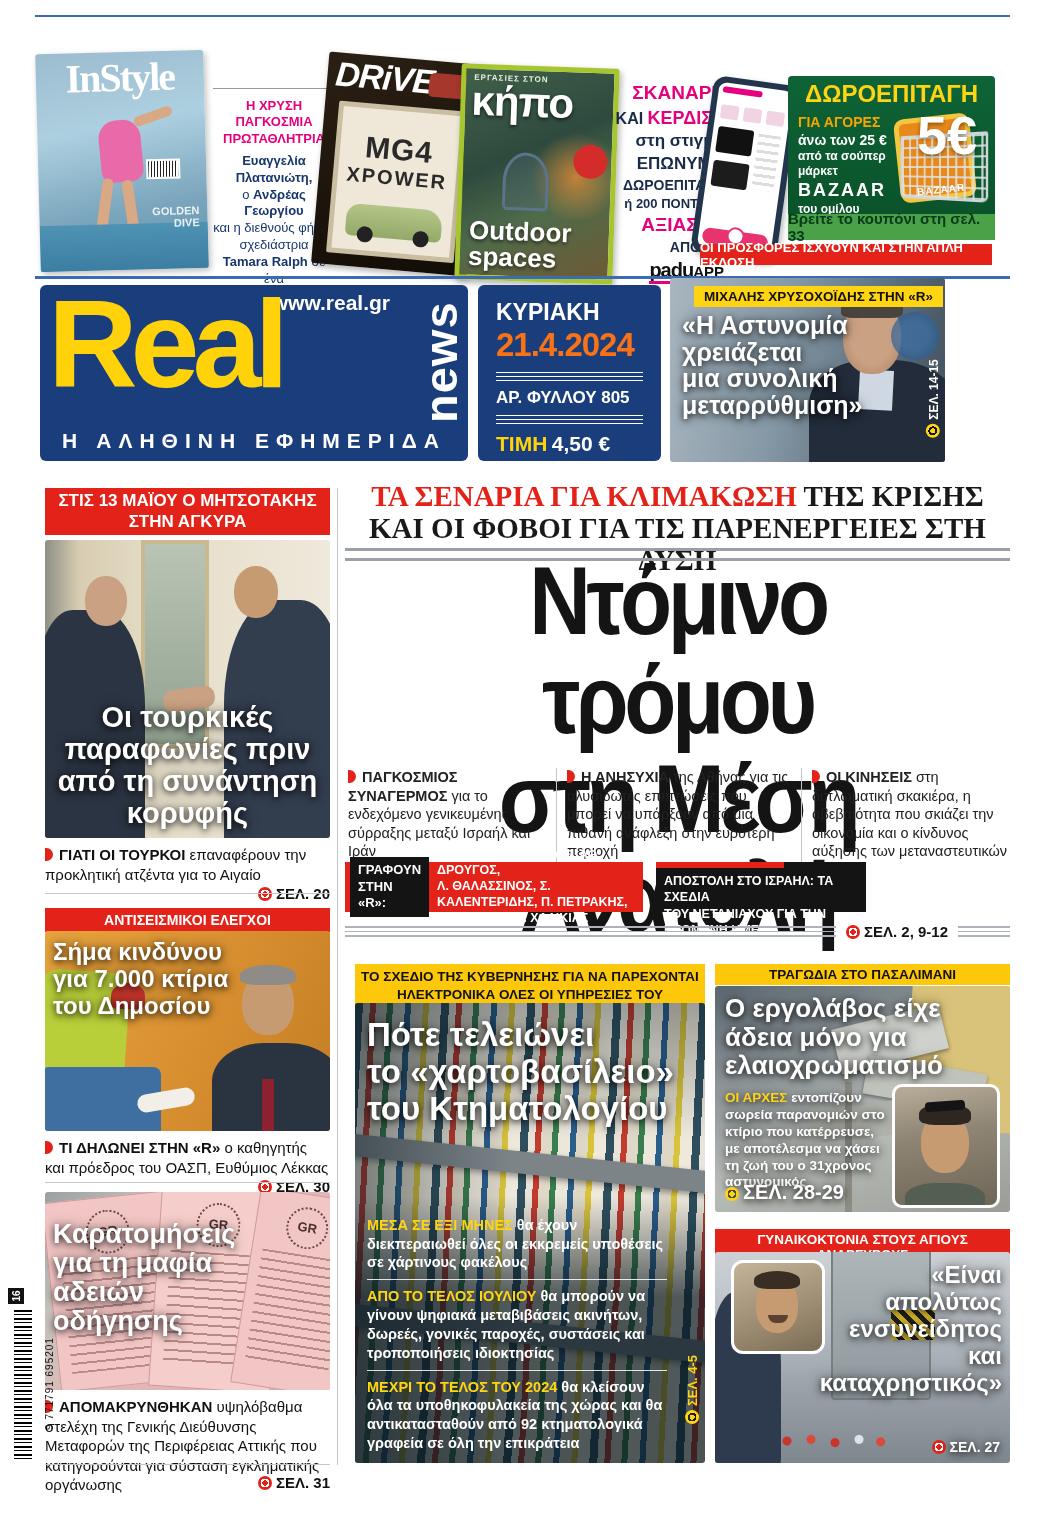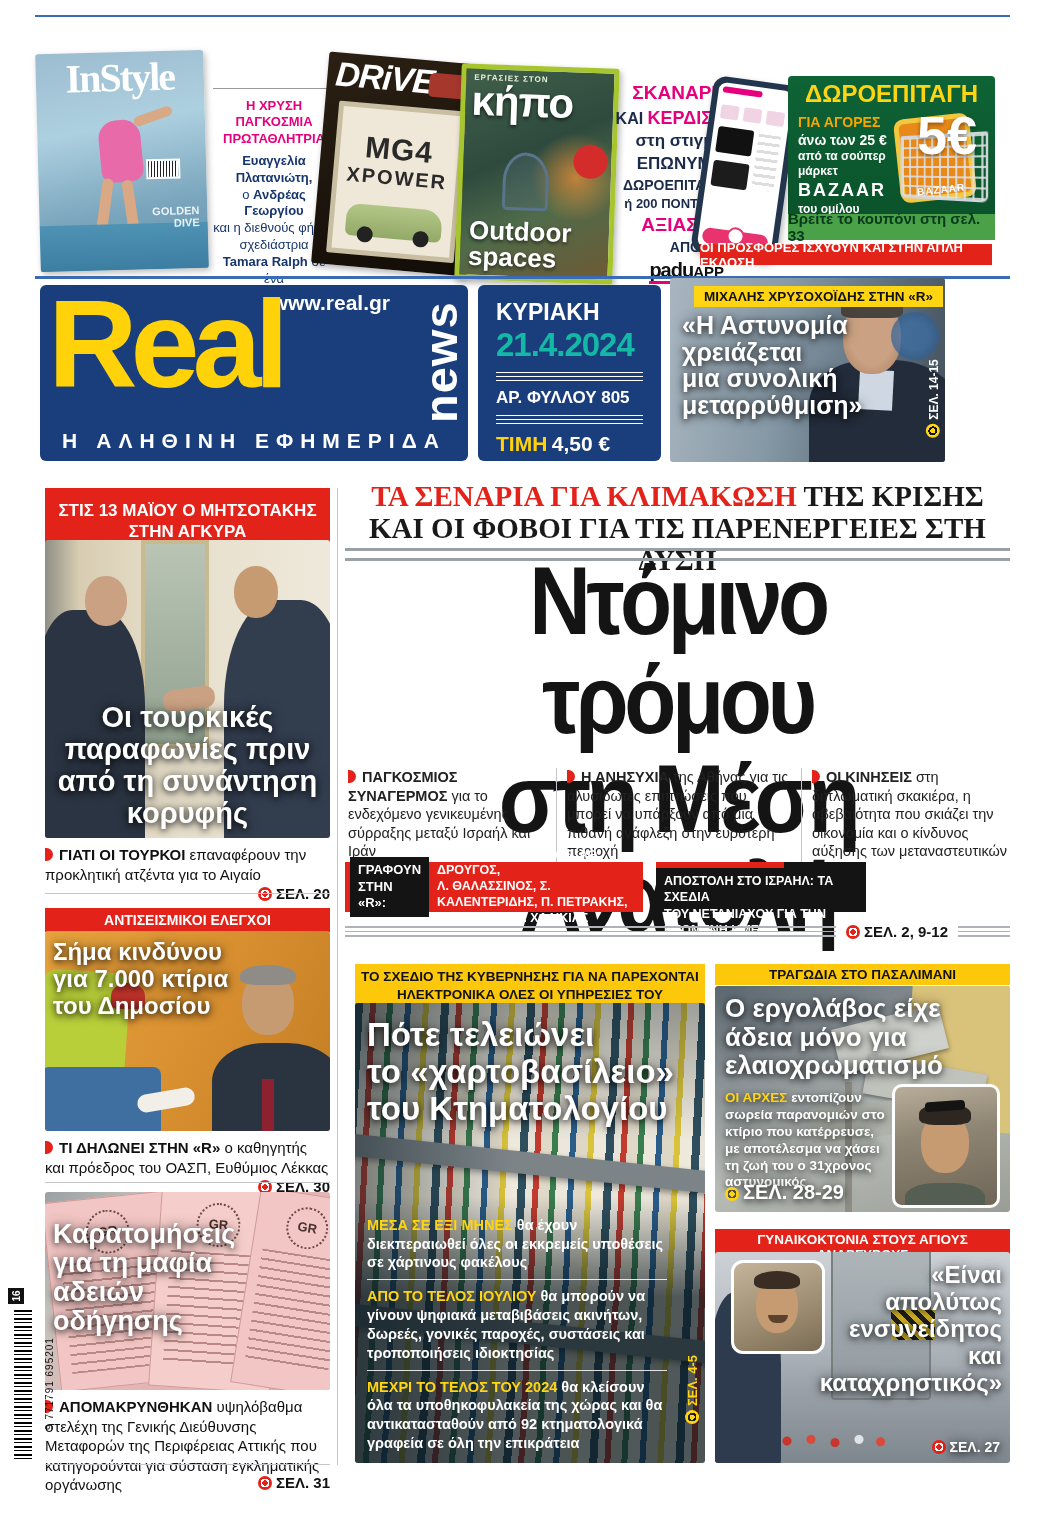--- a/index.html
+++ b/index.html
@@ -137,21 +137,21 @@
   <div class="abs" style="left:40px;top:285px;width:428px;height:176px;background:#1a3e7c;border-radius:6px;overflow:hidden;">
     <div class="abs" style="right:78px;top:6px;color:#fff;font-weight:800;font-size:21px;">www.real.gr</div>
     <div class="abs" style="left:8px;top:-12px;color:#ffd20a;font-weight:800;font-size:124px;letter-spacing:-7px;">Real</div>
     <div class="abs" style="right:4px;top:10px;height:128px;color:#fff;font-weight:800;font-size:47px;writing-mode:vertical-rl;transform:rotate(180deg);letter-spacing:1px;line-height:1;">news</div>
     <div class="abs" style="left:0;bottom:8px;width:100%;text-align:center;color:#fff;font-weight:bold;font-size:21px;letter-spacing:7px;">Η ΑΛΗΘΙΝΗ ΕΦΗΜΕΡΙΔΑ</div>
   </div>
 
   <div class="abs" style="left:478px;top:285px;width:183px;height:176px;background:#1a3e7c;border-radius:6px;padding:0;">
     <div style="padding:14px 18px 0 18px;">
       <div style="color:#fff;font-weight:800;font-size:23px;">ΚΥΡΙΑΚΗ</div>
-      <div style="color:#14b8a6;font-weight:800;font-size:33px;letter-spacing:-1px;margin-top:0;">21.4.2024</div>
+      <div style="color:#f97316;font-weight:800;font-size:33px;letter-spacing:-1px;margin-top:0;">21.4.2024</div>
       <div class="dbl" style="margin:8px 0 7px 0;"></div>
       <div style="color:#fff;font-weight:800;font-size:17px;">ΑΡ. ΦΥΛΛΟΥ 805</div>
       <div class="dbl" style="margin:7px 0 8px 0;"></div>
       <div>
         <span style="color:#ffd20a;font-weight:800;font-size:21px;">ΤΙΜΗ</span>
         <span style="color:#fff;font-weight:800;font-size:21px;">4,50 €</span>
       </div>
     </div>
   </div>
 
@@ -168,21 +168,21 @@
 χρειάζεται
 μια συνολική
 μεταρρύθμιση»</div>
     <div class="abs" style="right:-28px;bottom:56px;transform:rotate(-90deg);color:#fff;font-weight:800;font-size:12px;white-space:nowrap;">
       <span class="ref-icon yellow"></span><span>ΣΕΛ. 14-15</span>
     </div>
   </div>
 
   <div class="abs" style="left:337px;top:488px;width:1px;height:977px;background:#c3c6cb;"></div>
 
-  <div class="abs kicker-red ml" style="left:45px;top:488px;width:285px;padding:12px 0;font-size:17px;line-height:1.25;">ΣΤΙΣ 13 ΜΑΪΟΥ Ο ΜΗΤΣΟΤΑΚΗΣ
+  <div class="abs kicker-red ml" style="left:45px;top:488px;width:285px;padding:2px 0;font-size:17px;line-height:1.25;">ΣΤΙΣ 13 ΜΑΪΟΥ Ο ΜΗΤΣΟΤΑΚΗΣ
 ΣΤΗΝ ΑΓΚΥΡΑ</div>
   <div class="abs photo" style="left:45px;top:540px;width:285px;height:298px;background:linear-gradient(90deg,#8e8f86 0%,#d8cdb2 12%,#e5ddc8 40%,#efe9dc 100%);">
     <div class="abs" style="left:96px;top:0;width:60px;height:200px;background:linear-gradient(180deg,#b9c4b4,#93a291);border:4px solid #c9b98f;"></div>
     <div class="abs" style="left:-10px;top:70px;width:110px;height:240px;background:#2b3442;border-radius:34% 40% 0 0;"></div>
     <div class="abs" style="left:40px;top:36px;width:42px;height:50px;background:#caa183;border-radius:48%;"></div>
     <div class="abs" style="right:-14px;top:60px;width:120px;height:250px;background:#323d4e;border-radius:42% 36% 0 0;"></div>
     <div class="abs" style="right:52px;top:26px;width:44px;height:52px;background:#c79b72;border-radius:48%;"></div>
     <div class="abs" style="left:118px;top:148px;width:52px;height:22px;background:#caa183;border-radius:10px;transform:rotate(-8deg);"></div>
     <div class="abs ml shadow-txt" style="left:0;bottom:8px;width:100%;text-align:center;color:#fff;font-weight:800;font-size:29px;line-height:1.1;">Οι τουρκικές
 παραφωνίες πριν

